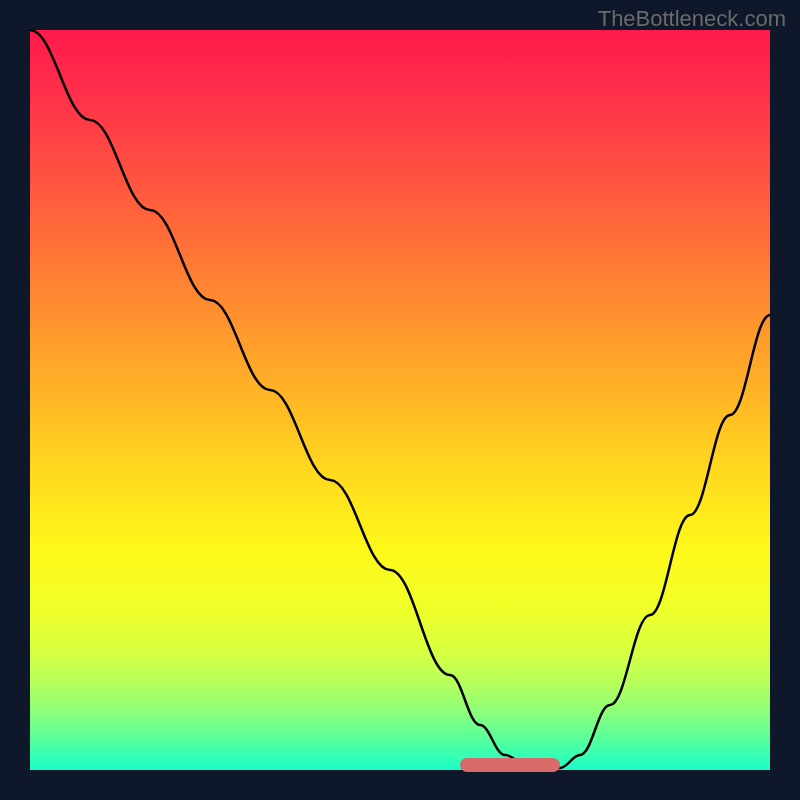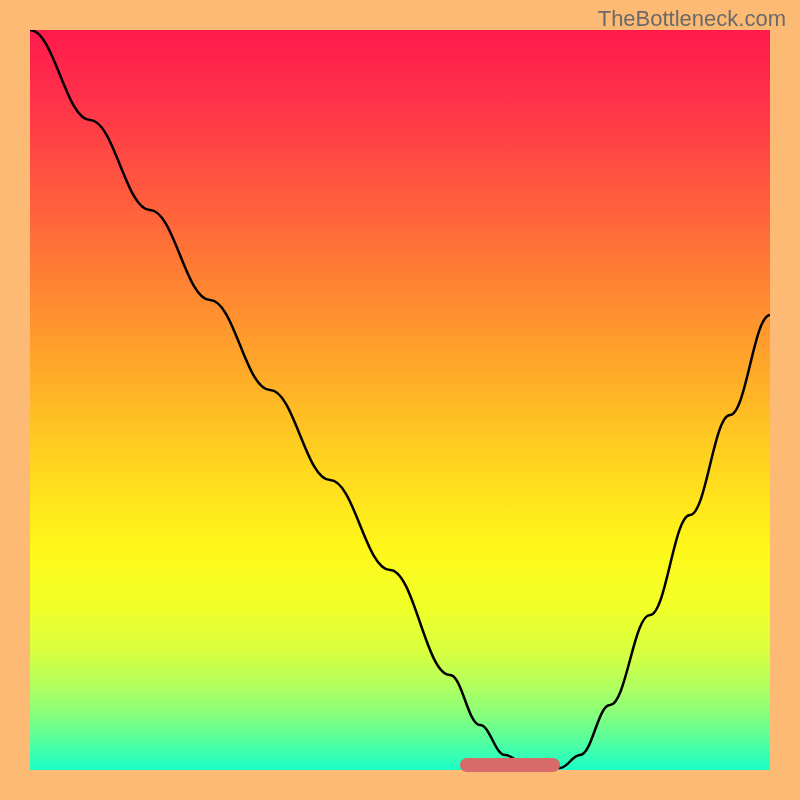--- a/index.html
+++ b/index.html
@@ -1,17 +1,17 @@
 <!DOCTYPE html>
 <html><head>
 <meta charset="utf-8">
 <style>
   * { margin: 0; padding: 0; box-sizing: border-box; }
   html, body { width: 800px; height: 800px; overflow: hidden; background: #000; }
-  .container { position: relative; width: 800px; height: 800px; background: #fdba74; }
+  .container { position: relative; width: 800px; height: 800px; background: #0f172a; }
   .watermark {
     position: absolute;
     top: 6px;
     right: 14px;
     color: #6a6a6a;
     font-family: Arial, Helvetica, sans-serif;
     font-size: 22px;
     font-weight: 400;
     z-index: 10;
   }

